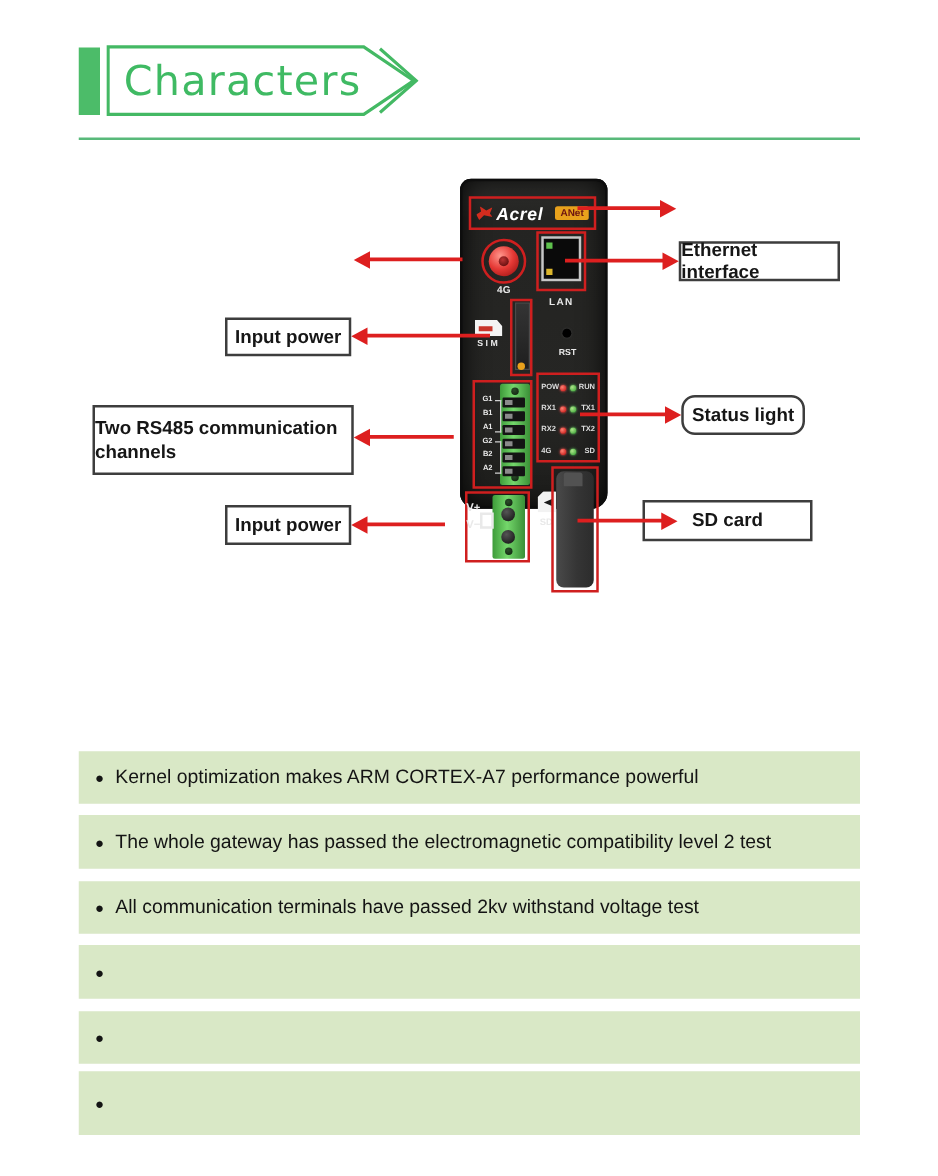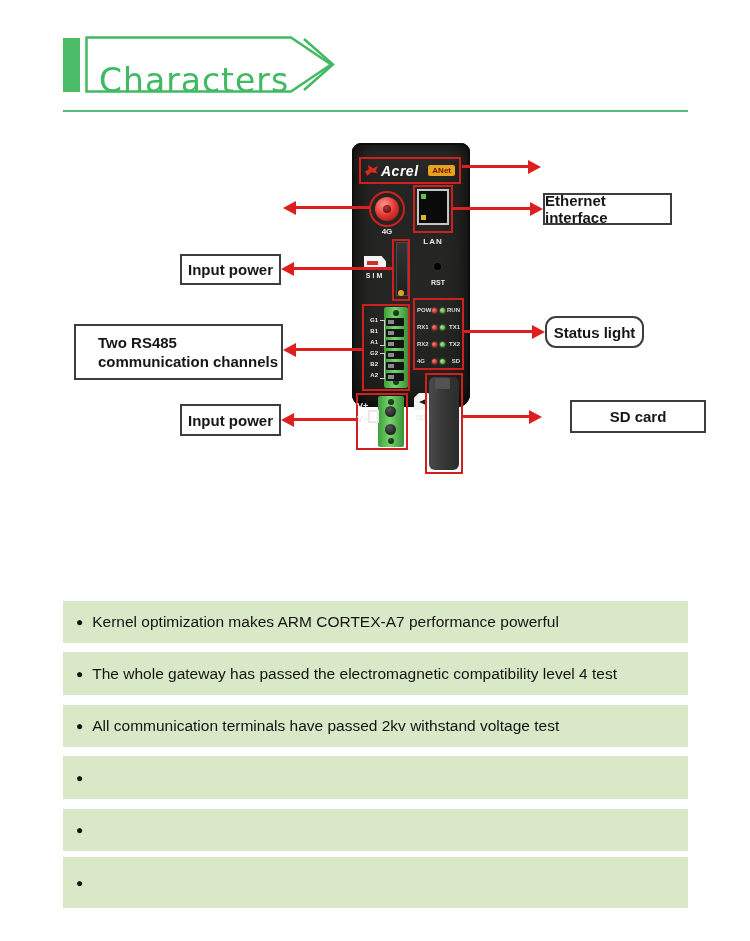--- a/index.html
+++ b/index.html
@@ -3,38 +3,38 @@
 <meta charset="utf-8">
 <style>
   html,body{margin:0;padding:0;background:#fff;}
   .canvas{position:relative;width:750px;height:941px;background:#fff;overflow:hidden;
           font-family:"Liberation Sans", sans-serif;}
 
   
   .accent-bar{position:absolute;left:63px;top:38px;width:17px;height:54px;background:#4cbc69;}
   .title-svg{position:absolute;left:85px;top:36px;}
   .page-title{position:absolute;left:99px;top:36px;height:57px;display:flex;align-items:center;
-              font-family:"DejaVu Sans", sans-serif;font-size:33px;color:#3fba63;letter-spacing:1px;margin-top:16px;}
+              font-family:"DejaVu Sans", sans-serif;font-size:33px;color:#3fba63;letter-spacing:1px;}
   .rule{position:absolute;left:63px;top:110px;width:625px;height:2px;background:#58b97a;}
 
   
   .box{position:absolute;background:#fff;border:2px solid #3d3d3d;box-sizing:border-box;
        display:flex;align-items:center;justify-content:center;
        font-weight:bold;font-size:15px;color:#161616;}
-  .box.leftalign{justify-content:flex-start;padding-left:22px;line-height:19px;}
+  .box.leftalign{justify-content:flex-start;padding-left:0;line-height:19px;}
 
   
   .arrow{position:absolute;height:3px;background:#dd1f1f;}
   .arrow.head-left::before{content:"";position:absolute;left:-12px;top:-5px;width:0;height:0;
        border-top:7px solid transparent;border-bottom:7px solid transparent;border-right:13px solid #dd1f1f;}
   .arrow.head-right::after{content:"";position:absolute;right:-12px;top:-5px;width:0;height:0;
        border-top:7px solid transparent;border-bottom:7px solid transparent;border-left:13px solid #dd1f1f;}
 
   
-  .device{position:absolute;left:352px;top:143px;width:118px;height:264px;
+  .device{position:absolute;left:368px;top:143px;width:118px;height:264px;
           background:linear-gradient(180deg,#31312f 0%,#242422 12%,#262624 70%,#1c1c1a 100%);
           border-radius:9px 9px 13px 13px;box-shadow:inset 0 0 0 2px #0d0d0d, inset 0 0 22px #000;}
   .co{position:absolute;border:2px solid #cf1f1f;box-sizing:border-box;}
   .dlab{position:absolute;color:#e9e9e9;font-weight:bold;text-align:center;}
 
   .brand-strip{display:flex;align-items:center;padding-left:4px;}
   .acrel-logo{width:13px;height:11px;background:#d32c1e;
        clip-path:polygon(0 60%,30% 38%,22% 0,62% 30%,100% 8%,84% 52%,100% 78%,48% 66%,18% 100%);}
   .brand-name{color:#fff;font-style:italic;font-weight:bold;font-size:14px;margin-left:3px;letter-spacing:.5px;}
   .badge{margin-left:auto;margin-right:4px;background:#e8a11c;color:#6b1210;font-size:8px;
@@ -205,40 +205,40 @@
   <div class="box" style="left:180px;top:404px;width:101px;height:32px;">
     <span>Input power</span>
   </div>
 
   <div class="box" style="left:543px;top:193px;width:129px;height:32px;">
     <span>Ethernet interface</span>
   </div>
   <div class="box" style="left:545px;top:316px;width:99px;height:32px;border-radius:11px;">
     <span>Status light</span>
   </div>
-  <div class="box" style="left:570px;top:400px;width:136px;height:33px;">
+  <div class="box" style="left:514px;top:400px;width:136px;height:33px;">
     <span>SD card</span>
   </div>
 
   <div class="arrow head-left" style="left:295px;top:206px;width:75px;"></div>
   <div class="arrow head-left" style="left:293px;top:267px;width:99px;"></div>
   <div class="arrow head-left" style="left:295px;top:348px;width:68px;"></div>
   <div class="arrow head-left" style="left:293px;top:418px;width:63px;"></div>
   <div class="arrow head-right" style="left:462px;top:165px;width:67px;"></div>
   <div class="arrow head-right" style="left:452px;top:207px;width:79px;"></div>
   <div class="arrow head-right" style="left:464px;top:330px;width:69px;"></div>
   <div class="arrow head-right" style="left:462px;top:415px;width:68px;"></div>
 
   <div class="feature-bar" style="top:601px;height:42px;">
     <span class="bullet">●</span>
     <span class="ftext">Kernel optimization makes ARM CORTEX-A7 performance powerful</span>
   </div>
   <div class="feature-bar" style="top:652px;height:43px;">
     <span class="bullet">●</span>
-    <span class="ftext">The whole gateway has passed the electromagnetic compatibility level 4 test</span>
+    <span class="ftext">The whole gateway has passed the electromagnetic compatibility level 2 test</span>
   </div>
   <div class="feature-bar" style="top:705px;height:42px;">
     <span class="bullet">●</span>
     <span class="ftext">All communication terminals have passed 2kv withstand voltage test</span>
   </div>
   <div class="feature-bar" style="top:756px;height:43px;">
     <span class="bullet">●</span>
   </div>
   <div class="feature-bar" style="top:809px;height:42px;">
     <span class="bullet">●</span>

